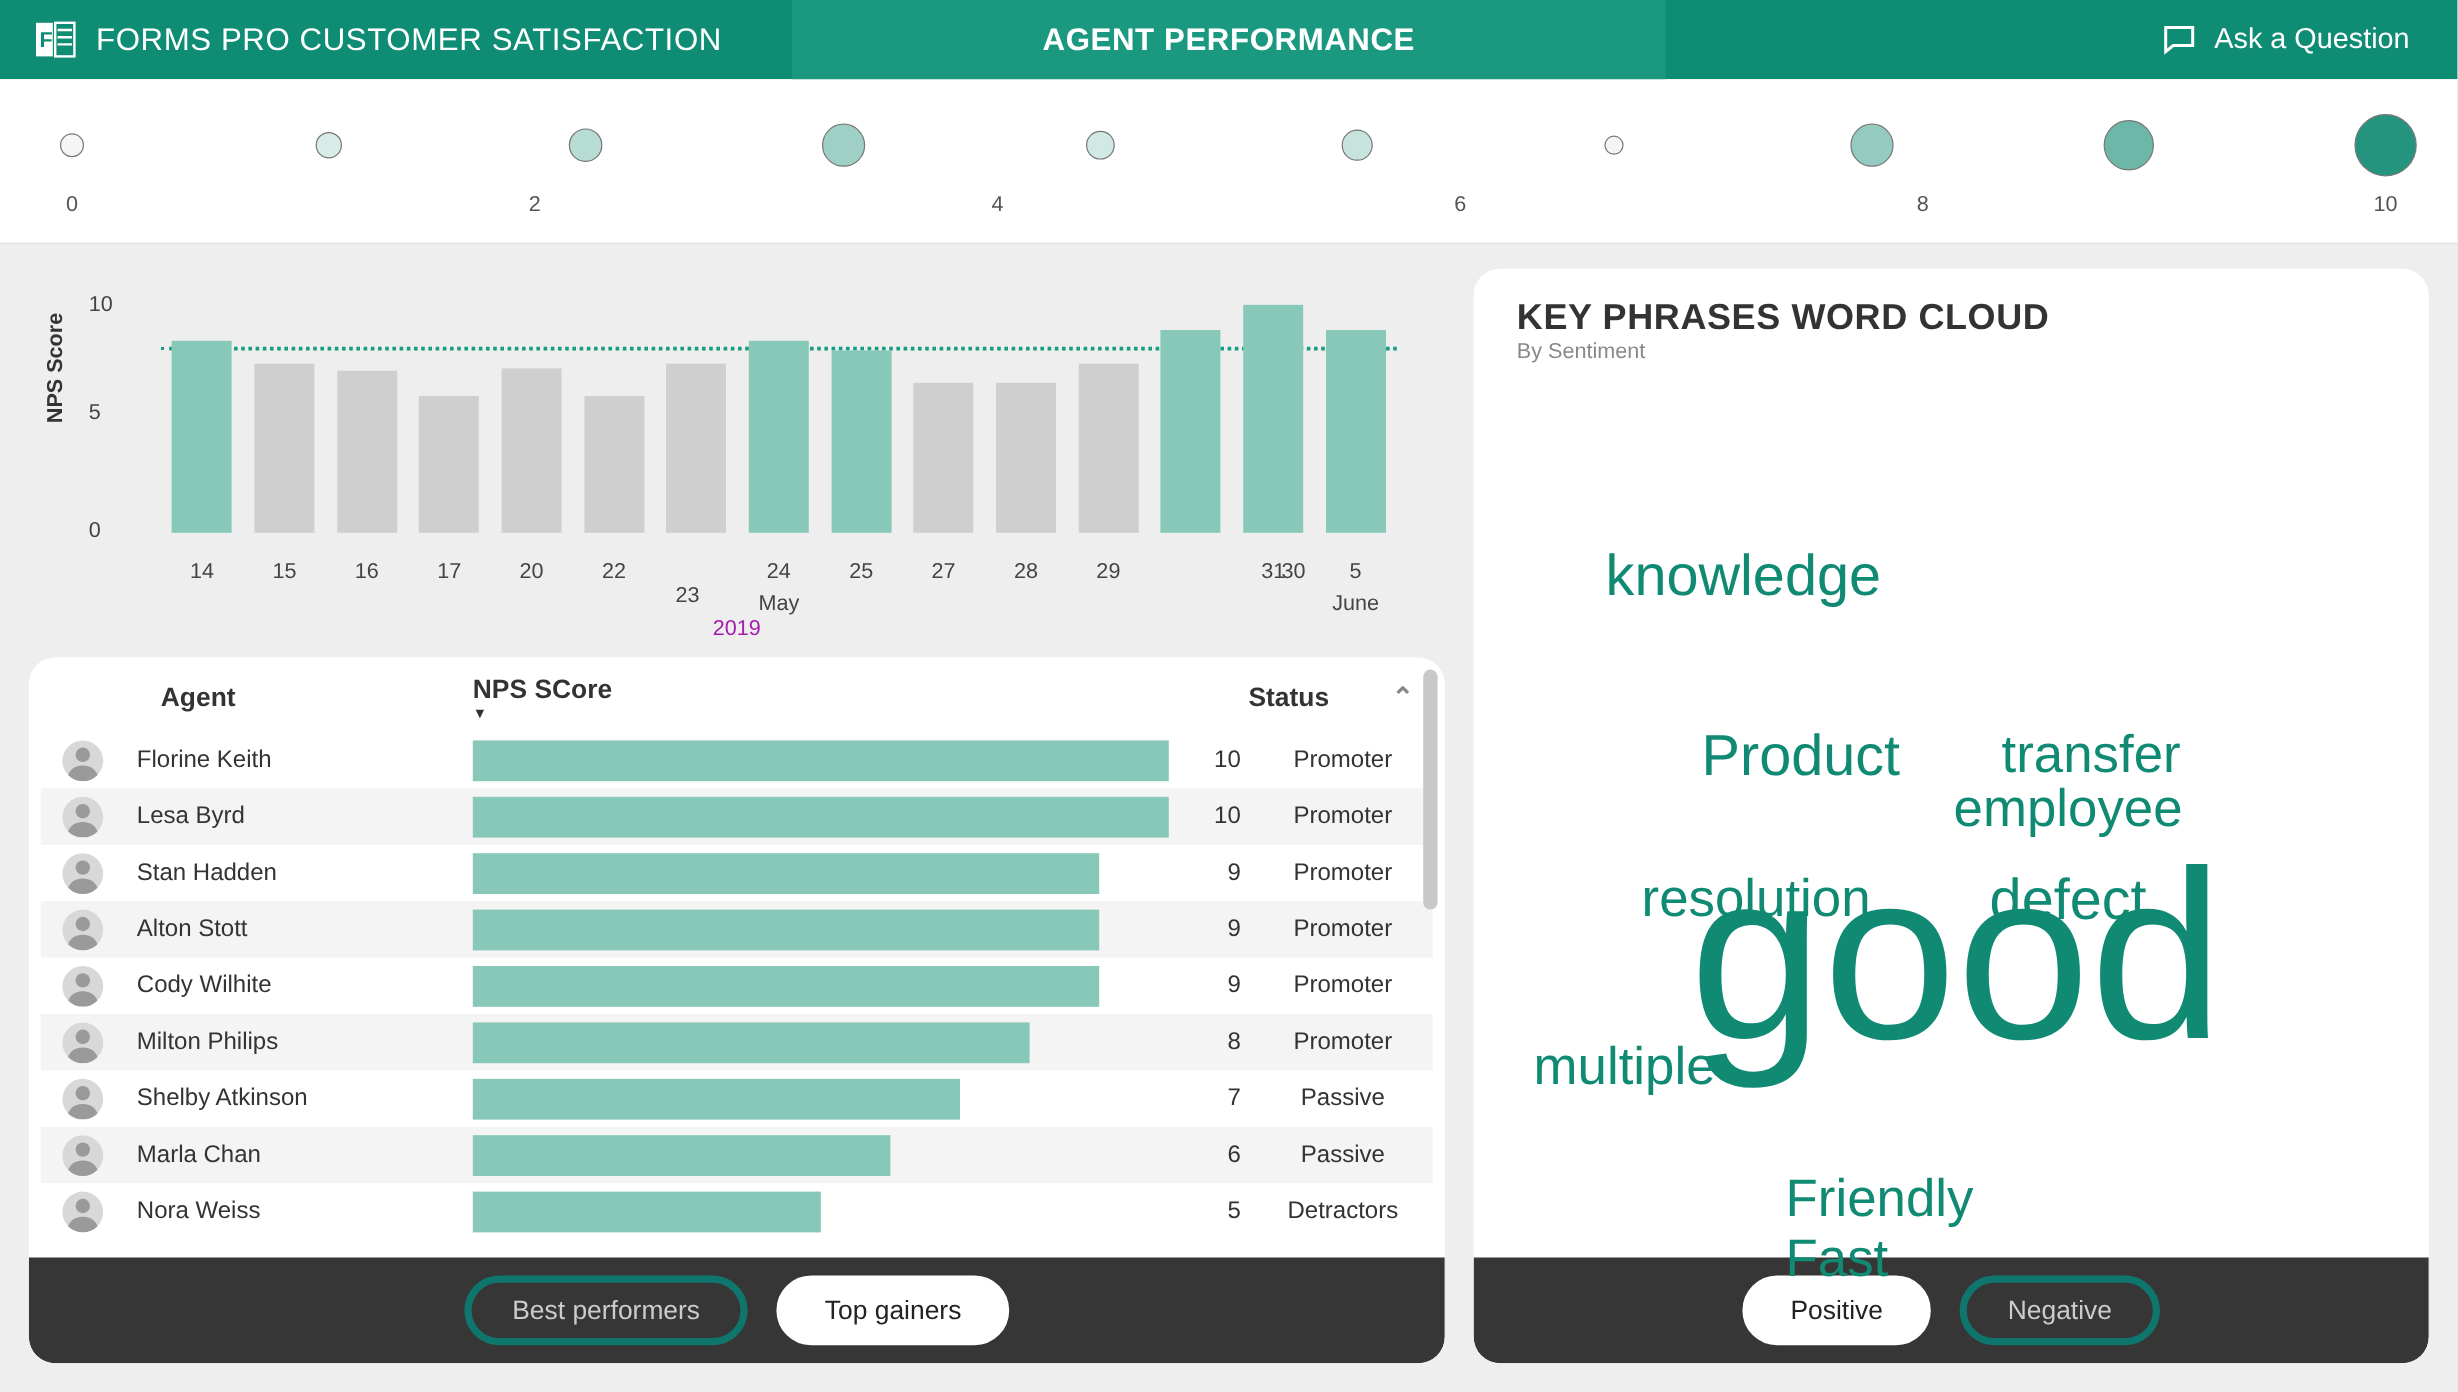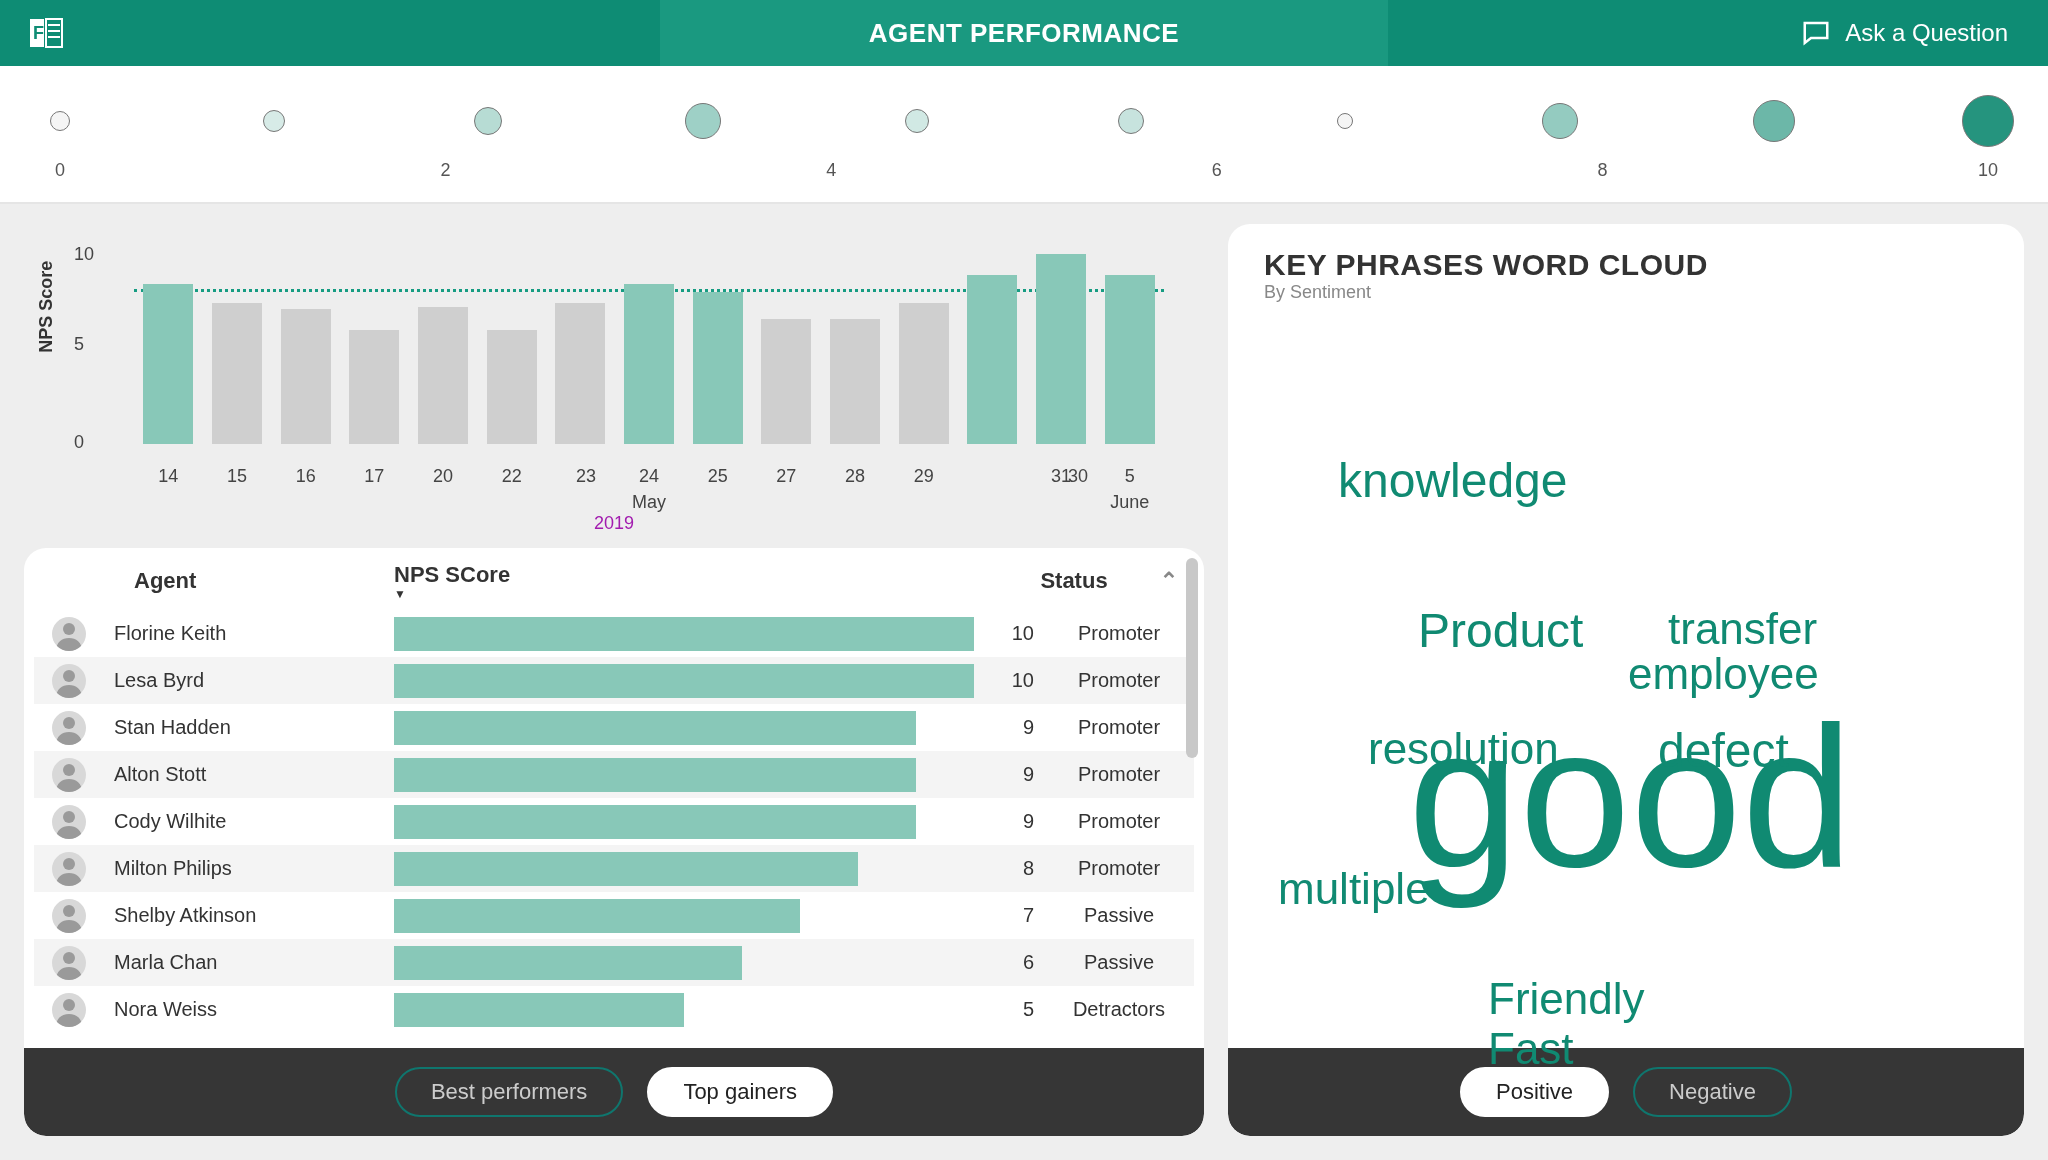--- a/index.html
+++ b/index.html
@@ -60,21 +60,21 @@
   .agent-row{display:grid;grid-template-columns:70px 270px 1fr 50px 150px;align-items:center;height:47px;gap:10px}
   .agent-row:nth-child(odd){background:#f4f4f4}
   .avatar{width:34px;height:34px;border-radius:50%;background:#d8d8d8;margin:0 auto;display:flex;align-items:center;justify-content:center;overflow:hidden}
   .nps-bar-cell{height:34px;position:relative}
   .nps-bar{height:100%;background:var(--bar-green)}
   .nps-num{text-align:right;font-size:20px}
   .status{text-align:center;font-size:20px}
   .agent-name{font-size:20px}
   
   .footer-strip{height:88px;background:var(--dark-strip);border-radius:0 0 22px 22px;display:flex;align-items:center;justify-content:center;gap:24px}
-  .pill{padding:10px 34px;border-radius:999px;font-size:22px;cursor:pointer;border:2px solid #0f766e;color:#ccc;background:transparent}
+  .pill{padding:10px 34px;border-radius:999px;font-size:22px;cursor:pointer;border:6px solid #0f766e;color:#ccc;background:transparent}
   .pill.active{background:#fff;color:#222;border-color:#fff}
   
   .rightcard{display:flex;flex-direction:column}
   .wc-head{padding:24px 36px 4px}
   .wc-title{font-size:30px;font-weight:700;letter-spacing:.5px}
   .wc-sub{color:var(--muted);font-size:18px}
   .wordcloud{flex:1;position:relative}
   .word{position:absolute;color:#108a72;white-space:nowrap;line-height:1}
   
   .scrollhint{position:absolute;right:6px;top:10px;bottom:10px;width:12px}
@@ -89,20 +89,21 @@
     <span class="brand-icon">
       <svg viewBox="0 0 36 36" width="36" height="36">
           <rect x="2" y="4" width="14" height="28" fill="#fff"></rect>
           <rect x="18" y="4" width="16" height="28" fill="none" stroke="#fff" stroke-width="2"></rect>
           <line x1="20" y1="10" x2="32" y2="10" stroke="#fff" stroke-width="2"></line>
           <line x1="20" y1="16" x2="32" y2="16" stroke="#fff" stroke-width="2"></line>
           <line x1="20" y1="22" x2="32" y2="22" stroke="#fff" stroke-width="2"></line>
           <text x="5" y="24" font-size="18" fill="#0e8c74" font-weight="700">F</text>
         </svg>
     </span>
+    <span>FORMS PRO CUSTOMER SATISFACTION</span>
   </div>
   <div class="title">AGENT PERFORMANCE</div>
   <div class="ask">
     <span>
       <svg width="30" height="30" viewBox="0 0 24 24" fill="none" stroke="#fff" stroke-width="2">
           <path d="M3 4h18v12H8l-5 4z"></path>
         </svg>
     </span>
     <span>Ask a Question</span>
   </div>
@@ -159,21 +160,21 @@
           <div class="bar teal" style="left: 902px; height: 100%;"></div>
           <div class="bar teal" style="left: 970.667px; height: 89%;"></div>
         </div>
       <div class="x-labels" id="x-labels">
           <span class="x-label" style="left: 34.3333px;">14</span>
           <span class="x-label" style="left: 103px;">15</span>
           <span class="x-label" style="left: 171.667px;">16</span>
           <span class="x-label" style="left: 240.333px;">17</span>
           <span class="x-label" style="left: 309px;">20</span>
           <span class="x-label" style="left: 377.667px;">22</span>
-          <span class="x-label" style="left: 452px;">23</span>
+          <span class="x-label" style="left: 439px; margin-top: 20px;">23</span>
           <span class="x-label" style="left: 515px;">24</span>
           <span class="x-label" style="left: 583.667px;">25</span>
           <span class="x-label" style="left: 652.333px;">27</span>
           <span class="x-label" style="left: 721px;">28</span>
           <span class="x-label" style="left: 789.667px;">29</span>
           <span class="x-label" style="left: 904px; margin-left: 40px;">30</span>
           <span class="x-label" style="left: 927px;">31</span>
           <span class="x-label" style="left: 995.667px;">5</span>
         </div>
       <div class="month-labels" id="month-labels">

